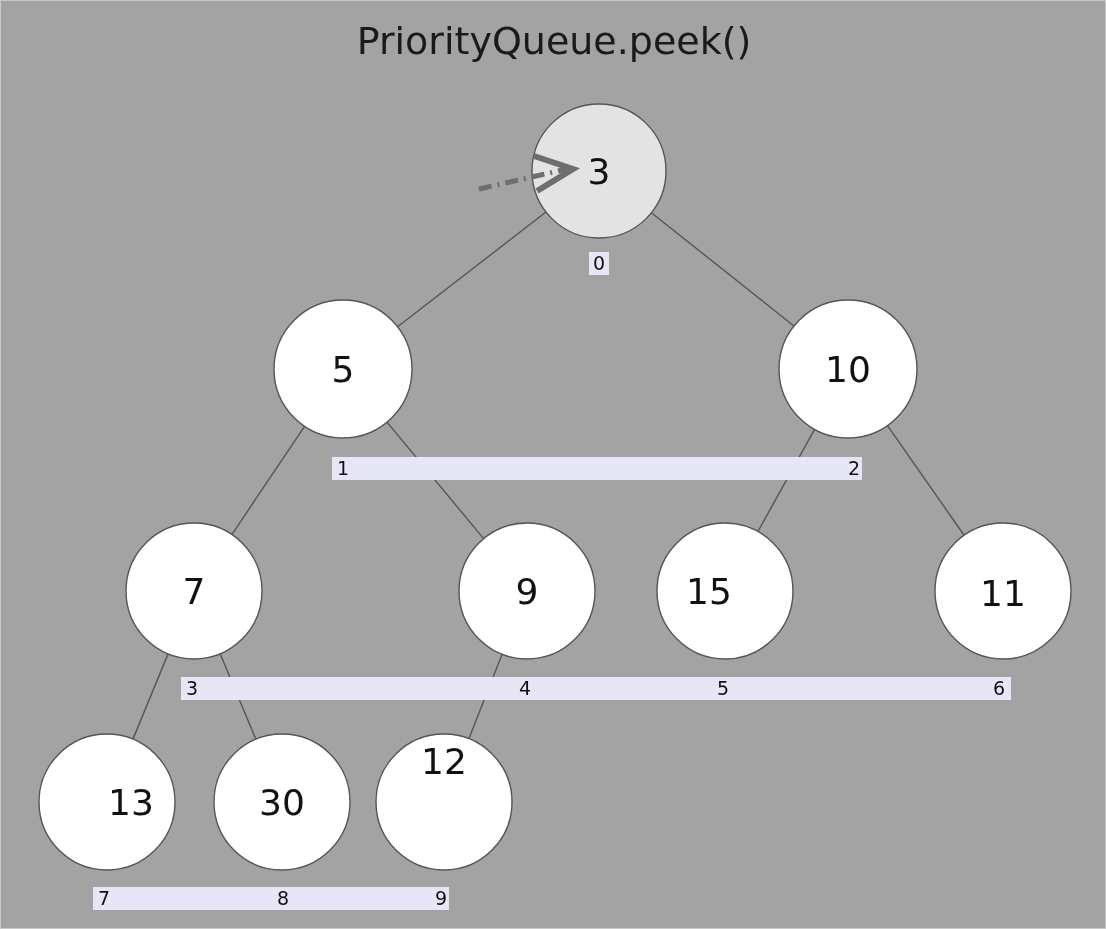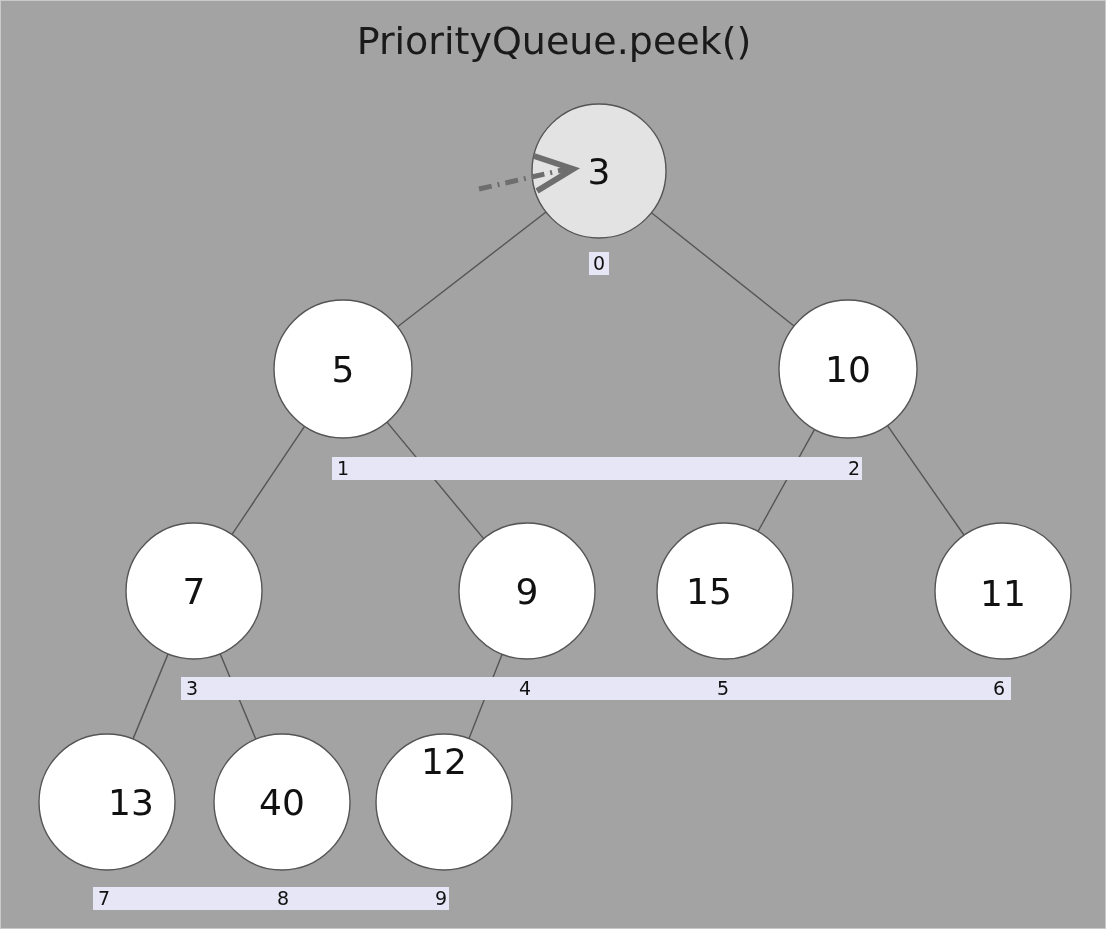--- a/index.html
+++ b/index.html
@@ -127,18 +127,18 @@
     </div>
   <div id="node-labels">
       <div class="node-label" style="left: 598px; top: 170px; color: rgb(17, 17, 17);">3</div>
       <div class="node-label" style="left: 342px; top: 368px; color: rgb(17, 17, 17);">5</div>
       <div class="node-label" style="left: 847px; top: 368px; color: rgb(17, 17, 17);">10</div>
       <div class="node-label" style="left: 193px; top: 590px; color: rgb(17, 17, 17);">7</div>
       <div class="node-label" style="left: 526px; top: 590px; color: rgb(17, 17, 17);">9</div>
       <div class="node-label" style="left: 708px; top: 590px; color: rgb(17, 17, 17);">15</div>
       <div class="node-label" style="left: 1002px; top: 592px; color: rgb(17, 17, 17);">11</div>
       <div class="node-label" style="left: 106px; top: 801px; color: rgb(17, 17, 17); margin-left: 24px;">13</div>
-      <div class="node-label" style="left: 281px; top: 801px; color: rgb(17, 17, 17);">40</div>
+      <div class="node-label" style="left: 281px; top: 801px; color: rgb(17, 17, 17);">30</div>
       <div class="node-label" style="left: 443px; top: 760px; color: rgb(17, 17, 17);">12</div>
     </div>
 
 
 </div>
 
 </body></html>

